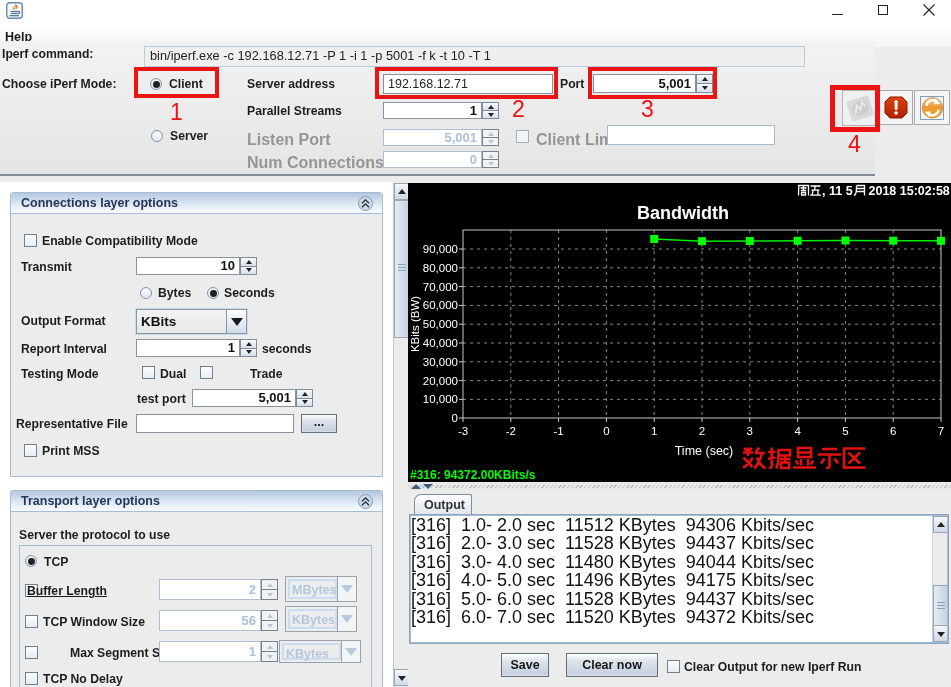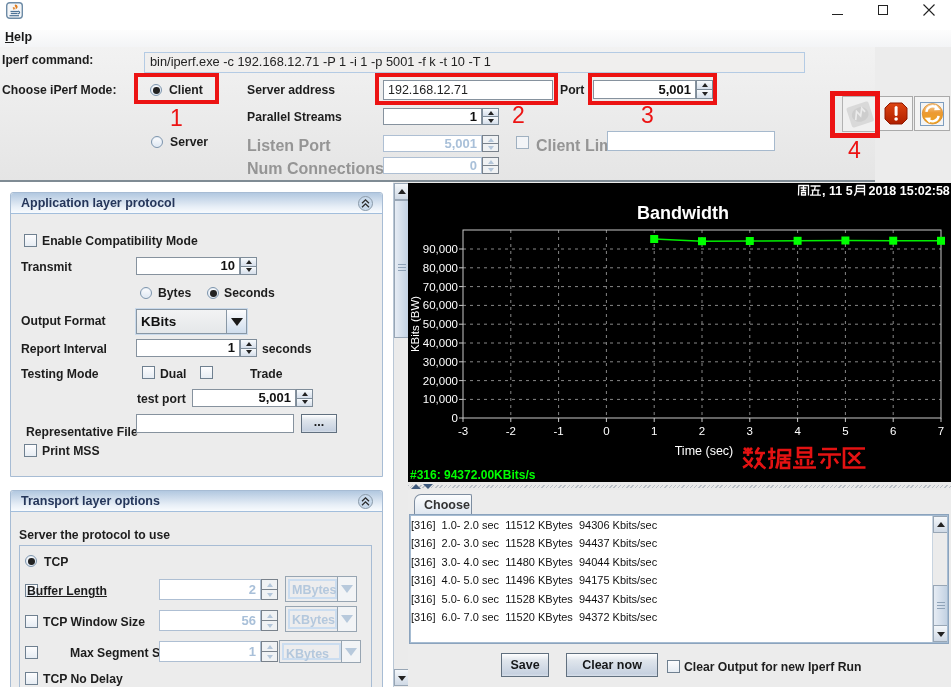--- a/index.html
+++ b/index.html
@@ -71,21 +71,21 @@
   <div class="abs" style="left:878px;top:5px;width:10px;height:10px;border:1.2px solid #222;"></div>
   <svg class="abs" style="left:923px;top:4px" width="12" height="12" viewBox="0 0 12 12">
     <path d="M0.5 0.5 L11.5 11.5 M11.5 0.5 L0.5 11.5" stroke="#222" stroke-width="1.1"></path>
   </svg>
 </div>
 
 <div class="abs" style="left:0;top:30px;width:951px;height:17px;background:linear-gradient(#fdfdfd,#f3f4f6);">
   <div class="abs" style="left:5px;top:0px;font-size:12.5px;font-weight:bold;color:#1a1a1a;"><span style="text-decoration:underline;">H</span>elp</div>
 </div>
 
-<div class="abs" style="left:0;top:47px;width:875px;height:135px;background:linear-gradient(#f2f2f2,#e5e5e5);border-bottom:2px solid #7f8b94;">
+<div class="abs" style="left:0;top:41px;width:875px;height:135px;background:linear-gradient(#f2f2f2,#e5e5e5);border-bottom:2px solid #7f8b94;">
   <div class="lbl" style="left:2px;top:6px;">Iperf command:</div>
   <div class="abs" style="left:144px;top:5px;width:661px;height:21px;background:#f0efee;border:1px solid #b4cbe4;">
     <div class="abs" style="left:5px;top:1px;font-size:12.8px;color:#222;white-space:nowrap;">bin/iperf.exe -c 192.168.12.71 -P 1 -i 1 -p 5001 -f k -t 10 -T 1</div>
   </div>
   <div class="lbl" style="left:2px;top:36px;">Choose iPerf Mode:</div>
 
   <div class="radio sel" style="left:150px;top:37px;"></div>
   <div class="lbl" style="left:169px;top:36px;">Client</div>
   <div class="lbl" style="left:247px;top:36px;">Server address</div>
   <div class="field" style="left:383px;top:33px;width:170px;height:20px;">
@@ -195,21 +195,21 @@
   <div class="rednum" style="left:170px;top:60px;">1</div>
   <div class="rednum" style="left:512px;top:57px;">2</div>
   <div class="rednum" style="left:641px;top:57px;">3</div>
   <div class="rednum" style="left:848px;top:92px;">4</div>
 </div>
 
 <div class="abs" style="left:0;top:182px;width:393px;height:505px;background:#ffffff;"></div>
 
 <div class="panel" style="top:192px;height:285px;">
   <div class="phdr">
-      <span>Application layer protocol</span>
+      <span>Connections layer options</span>
     <svg class="chevsvg" width="15" height="15" viewBox="0 0 15 15">
       <circle cx="7.5" cy="7.5" r="7" fill="#c9daec" stroke="#8a9aa9"></circle>
       <path d="M4 7.2 L7.5 3.8 L11 7.2 M4 11.2 L7.5 7.8 L11 11.2" fill="none" stroke="#2a2a2a" stroke-width="1.3"></path>
     </svg>
   </div>
 </div>
 <div class="cb" style="left:24px;top:234px;"></div>
 <div class="lbl" style="left:42px;top:234px;">Enable Compatibility Mode</div>
 <div class="lbl" style="left:21px;top:260px;">Transmit</div>
 <div class="field" style="left:136px;top:257px;width:104px;height:18px;">
@@ -257,21 +257,21 @@
     <div class="spinval" style="line-height:16px;">5,001</div>
   </div>
 <div class="spbtns" style="left:296px;top:389px;height:18px;">
     <div class="spbtn">
       <i class="tri-up"></i>
     </div>
     <div class="spbtn">
       <i class="tri-dn"></i>
     </div>
   </div>
-<div class="lbl" style="left:26px;top:417px;margin-top:8px;">Representative File</div>
+<div class="lbl" style="left:16px;top:417px;">Representative File</div>
 <div class="field" style="left:136px;top:414px;width:158px;height:19px;"></div>
 <div class="btn" style="left:301px;top:414px;width:36px;height:19px;line-height:15px;">...</div>
 <div class="cb" style="left:24px;top:444px;"></div>
 <div class="lbl" style="left:42px;top:444px;">Print MSS</div>
 
 <div class="panel" style="top:490px;height:197px;border-bottom:none;">
   <div class="phdr">
       <span>Transport layer options</span>
     <svg class="chevsvg" width="15" height="15" viewBox="0 0 15 15">
       <circle cx="7.5" cy="7.5" r="7" fill="#c9daec" stroke="#8a9aa9"></circle>
@@ -483,26 +483,26 @@
 
 <div class="abs" style="left:408px;top:482px;width:543px;height:8px;background:#e9e9e9;">
   <div class="abs" style="left:0;top:3px;width:543px;height:3px;background-image:repeating-linear-gradient(135deg,#b9bfc6 0 1px,transparent 1px 3px);"></div>
   <i class="abs" style="left:3px;top:2px;width:0;height:0;border-left:5px solid transparent;border-right:5px solid transparent;border-bottom:5px solid #3f5a7d;"></i>
   <i class="abs" style="left:15px;top:2px;width:0;height:0;border-left:5px solid transparent;border-right:5px solid transparent;border-top:5px solid #3f5a7d;"></i>
 </div>
 
 <div class="abs" style="left:408px;top:490px;width:543px;height:197px;background:#ececec;">
 
   <div class="abs" style="left:6px;top:4px;width:58px;height:20px;border:1px solid #7d8da0;border-bottom:none;border-radius:7px 2px 0 0;background:linear-gradient(#fcfdfe,#dfe7f0);">
-    <div class="abs" style="left:9px;top:3px;font-weight:bold;font-size:12.5px;color:#333;">Choose</div>
+    <div class="abs" style="left:9px;top:3px;font-weight:bold;font-size:12.5px;color:#333;">Output</div>
   </div>
 
   <div class="abs" style="left:1px;top:24px;width:540px;height:130px;border:1px solid #8ba3bd;background:#ececec;"></div>
   <div class="abs" style="left:2px;top:25px;width:538px;height:128px;border:1px solid #a6bcd2;background:#fff;overflow:hidden;">
-    <div style="position:absolute;left:0px;top:0px;font-size:11px;color:#111;line-height:18.4px;white-space:pre;text-align:right;">[316]  1.0- 2.0 sec  11512 KBytes  94306 Kbits/sec
+    <div style="position:absolute;left:0px;top:0px;font-size:18px;color:#111;line-height:18.4px;white-space:pre;text-align:right;">[316]  1.0- 2.0 sec  11512 KBytes  94306 Kbits/sec
 [316]  2.0- 3.0 sec  11528 KBytes  94437 Kbits/sec
 [316]  3.0- 4.0 sec  11480 KBytes  94044 Kbits/sec
 [316]  4.0- 5.0 sec  11496 KBytes  94175 Kbits/sec
 [316]  5.0- 6.0 sec  11528 KBytes  94437 Kbits/sec
 [316]  6.0- 7.0 sec  11520 KBytes  94372 Kbits/sec</div>
     <div class="abs" style="right:0;top:0;width:15px;height:126px;background:#ebebeb;border-left:1px solid #c8d4e0;">
       <div class="sb-btn" style="top:0;">
         <i class="abs" style="left:3px;top:5px;width:0;height:0;border-left:4px solid transparent;border-right:4px solid transparent;border-bottom:5px solid #222;"></i>
       </div>
       <div class="sb-thumb" style="top:69px;height:41px;">

